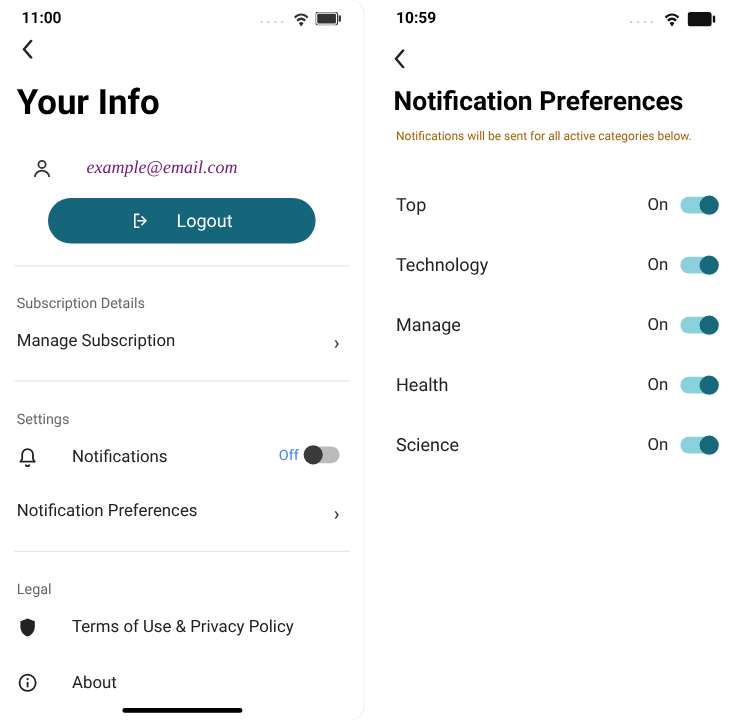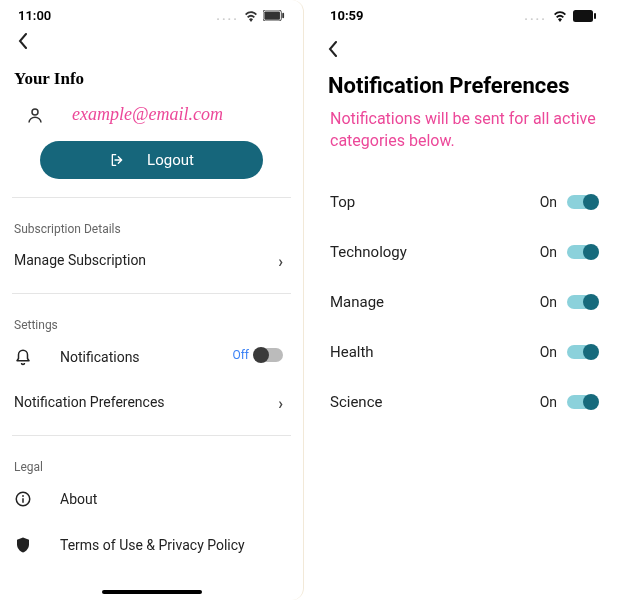--- a/index.html
+++ b/index.html
@@ -32,36 +32,35 @@
       align-items: center;
       gap: 4px;
       color: #555;
     }
     .back-btn {
       padding: 6px 18px;
       cursor: pointer;
     }
     .back-btn svg { width: 10px; height: 16px; }
     .title-left {
-      font-size: 17px;
+      font-size: 29px;
       font-weight: 700;
-      margin: 10px 14px 11px;
-      font-family: Liberation Serif, serif;
+      margin: 10px 14px 24px;
     }
     .user-row {
       display: flex;
       align-items: center;
       padding: 4px 26px 10px;
       gap: 28px;
     }
     .email {
       font-family: Georgia, serif;
       font-style: italic;
-      font-size: 18px;
-      color: #ec4899;
+      font-size: 15px;
+      color: #701a75;
     }
     .logout-btn {
       margin: 6px 40px 10px;
       background: #16667b;
       color: #fff;
       border-radius: 22px;
       padding: 10px;
       display: flex;
       align-items: center;
       justify-content: center;
@@ -123,22 +122,22 @@
     }
     
     .screen-right { padding: 0 8px; }
     .back-right { padding: 14px 16px 6px; cursor: pointer; }
     .title-right {
       font-size: 22px;
       font-weight: 700;
       margin: 6px 16px 10px;
     }
     .subtitle-right {
-      font-size: 16px;
-      color: #ec4899;
+      font-size: 10px;
+      color: #a16207;
       margin: 0 18px 24px;
       line-height: 1.4;
     }
     .pref-row {
       display: flex;
       align-items: center;
       justify-content: space-between;
       padding: 16px 18px;
       font-size: 15px;
       color: #222;
@@ -232,33 +231,33 @@
   </div>
   <div class="list-item">
     <span>Notification Preferences</span>
     <span class="chev">›</span>
   </div>
   <div class="divider"></div>
   <div class="section-label">Legal</div>
   <div class="list-item">
     <div class="left">
       <svg width="18" height="18" viewBox="0 0 24 24">
+          <path d="M12 2l8 3v6c0 5-3.5 9.5-8 11-4.5-1.5-8-6-8-11V5l8-3z" fill="#222"></path>
+        </svg>
+      <span>Terms of Use &amp; Privacy Policy</span>
+    </div>
+  </div>
+  <div class="list-item">
+    <div class="left">
+      <svg width="18" height="18" viewBox="0 0 24 24">
           <circle cx="12" cy="12" r="9" fill="none" stroke="#222" stroke-width="2"></circle>
           <circle cx="12" cy="8" r="1.2" fill="#222"></circle>
           <rect x="11" y="11" width="2" height="6" fill="#222"></rect>
         </svg>
       <span>About</span>
-    </div>
-  </div>
-  <div class="list-item">
-    <div class="left">
-      <svg width="18" height="18" viewBox="0 0 24 24">
-          <path d="M12 2l8 3v6c0 5-3.5 9.5-8 11-4.5-1.5-8-6-8-11V5l8-3z" fill="#222"></path>
-        </svg>
-      <span>Terms of Use &amp; Privacy Policy</span>
     </div>
   </div>
   <div class="home-indicator"></div>
 </div>
 
 <div class="screen screen-right">
   <div class="status-bar">
     <span style="font-weight:700;">10:59</span>
     <span class="status-right">
       <span style="letter-spacing:2px;color:#ccc;">....</span>

